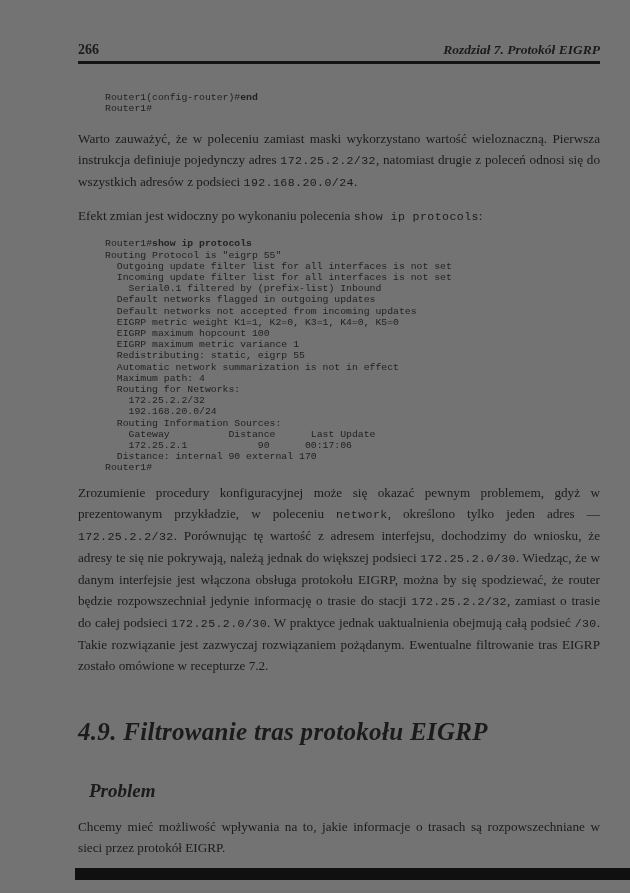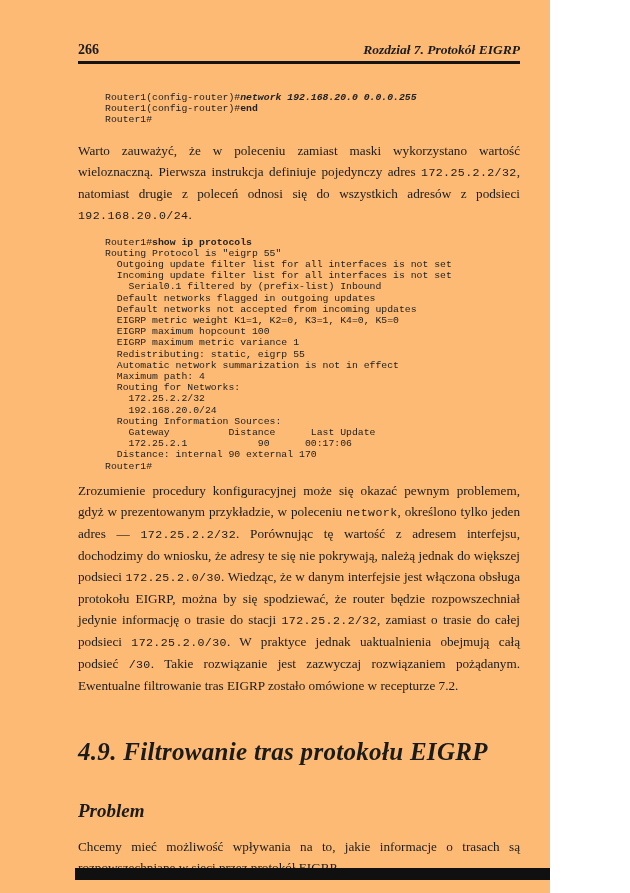--- a/index.html
+++ b/index.html
@@ -1,20 +1,20 @@
 <!DOCTYPE html>
 <html><head>
 <meta charset="utf-8">
 <style>
   html, body { margin: 0; padding: 0; background: #ffffff; }
   .page {
     position: relative;
-    width: 550px;
+    width: 630px;
     height: 893px;
-    background: #fdba74;
+    background: #737373;
     overflow: hidden;
     font-family: "Liberation Serif", serif;
     color: #1b1b1b;
     box-sizing: border-box;
   }
   .content {
     padding: 42px 30px 0 78px;
   }
   
   .running-header {
@@ -71,21 +71,21 @@
   .see-also-heading { margin-top: 26px; }
   .see-also-body { margin-top: 13px; text-align: left; }
   .section-heading {
     font-size: 25px;
     font-weight: bold;
     font-style: italic;
     letter-spacing: 0.3px;
     margin: 0;
     margin-top: 42px;
   }
-  .problem-heading { margin-top: 34px; }
+  .problem-heading { margin-top: 34px; margin-left: 11px; }
   .problem-body { margin-top: 14px; }
   
   .bottom-bar {
     position: absolute;
     left: 75px;
     right: 0;
     top: 868px;
     height: 12px;
     background: #101010;
   }
@@ -94,24 +94,25 @@
 <body>
 
 <div class="page">
   <div class="content">
 
     <div class="running-header">
       <span class="page-number">266</span>
       <span class="chapter-title">Rozdział 7. Protokół EIGRP</span>
     </div>
 
-    <div class="code-block code-block-1"><div class="code-line"><span>Router1(config-router)#</span><span style="font-weight: bold; font-style: italic;">network 192.168.20.0 0.0.0.255</span></div><div class="code-line"><span>Router1(config-router)#</span><span style="font-weight: bold;">end</span></div><div class="code-line"><span>Router1#</span></div></div>
+    <div class="code-block code-block-1"><div class="code-line"><span>Router1(config-router)#</span><span style="font-weight: bold;">end</span></div><div class="code-line"><span>Router1#</span></div></div>
 
     <p class="para para-1"><span>Warto zauważyć, że w poleceniu zamiast maski wykorzystano wartość wieloznaczną. Pierwsza instrukcja definiuje pojedynczy adres </span><span class="mono">172.25.2.2/32</span><span>, natomiast drugie z poleceń odnosi się do wszystkich adresów z podsieci </span><span class="mono">192.168.20.0/24</span><span>.</span></p>
 
+    <p class="para para-2"><span>Efekt zmian jest widoczny po wykonaniu polecenia </span><span class="mono">show ip protocols</span><span>:</span></p>
 
     <div class="code-block code-block-2"><div class="code-line"><span>Router1#</span><span style="font-weight: bold;">show ip protocols</span></div><div class="code-line"><span>Routing Protocol is "eigrp 55"</span></div><div class="code-line"><span>  Outgoing update filter list for all interfaces is not set</span></div><div class="code-line"><span>  Incoming update filter list for all interfaces is not set</span></div><div class="code-line"><span>    Serial0.1 filtered by (prefix-list) Inbound</span></div><div class="code-line"><span>  Default networks flagged in outgoing updates</span></div><div class="code-line"><span>  Default networks not accepted from incoming updates</span></div><div class="code-line"><span>  EIGRP metric weight K1=1, K2=0, K3=1, K4=0, K5=0</span></div><div class="code-line"><span>  EIGRP maximum hopcount 100</span></div><div class="code-line"><span>  EIGRP maximum metric variance 1</span></div><div class="code-line"><span>  Redistributing: static, eigrp 55</span></div><div class="code-line"><span>  Automatic network summarization is not in effect</span></div><div class="code-line"><span>  Maximum path: 4</span></div><div class="code-line"><span>  Routing for Networks:</span></div><div class="code-line"><span>    172.25.2.2/32</span></div><div class="code-line"><span>    192.168.20.0/24</span></div><div class="code-line"><span>  Routing Information Sources:</span></div><div class="code-line"><span>    Gateway          Distance      Last Update</span></div><div class="code-line"><span>    172.25.2.1            90      00:17:06</span></div><div class="code-line"><span>  Distance: internal 90 external 170</span></div><div class="code-line"><span>Router1#</span></div></div>
 
     <p class="para para-3"><span>Zrozumienie procedury konfiguracyjnej może się okazać pewnym problemem, gdyż w prezentowanym przykładzie, w poleceniu </span><span class="mono">network</span><span>, określono tylko jeden adres — </span><span class="mono">172.25.2.2/32</span><span>. Porównując tę wartość z adresem interfejsu, dochodzimy do wniosku, że adresy te się nie pokrywają, należą jednak do większej podsieci </span><span class="mono">172.25.2.0/30</span><span>. Wiedząc, że w danym interfejsie jest włączona obsługa protokołu EIGRP, można by się spodziewać, że router będzie rozpowszechniał jedynie informację o trasie do stacji </span><span class="mono">172.25.2.2/32</span><span>, zamiast o trasie do całej podsieci </span><span class="mono">172.25.2.0/30</span><span>. W praktyce jednak uaktualnienia obejmują całą podsieć </span><span class="mono">/30</span><span>. Takie rozwiązanie jest zazwyczaj rozwiązaniem pożądanym. Ewentualne filtrowanie tras EIGRP zostało omówione w recepturze 7.2.</span></p>
 
 
     <h1 class="section-heading">4.9. Filtrowanie tras protokołu EIGRP</h1>
 
     <h3 class="subheading problem-heading">Problem</h3>
     <p class="para problem-body">Chcemy mieć możliwość wpływania na to, jakie informacje o trasach są rozpowszechniane w sieci przez protokół EIGRP.</p>

